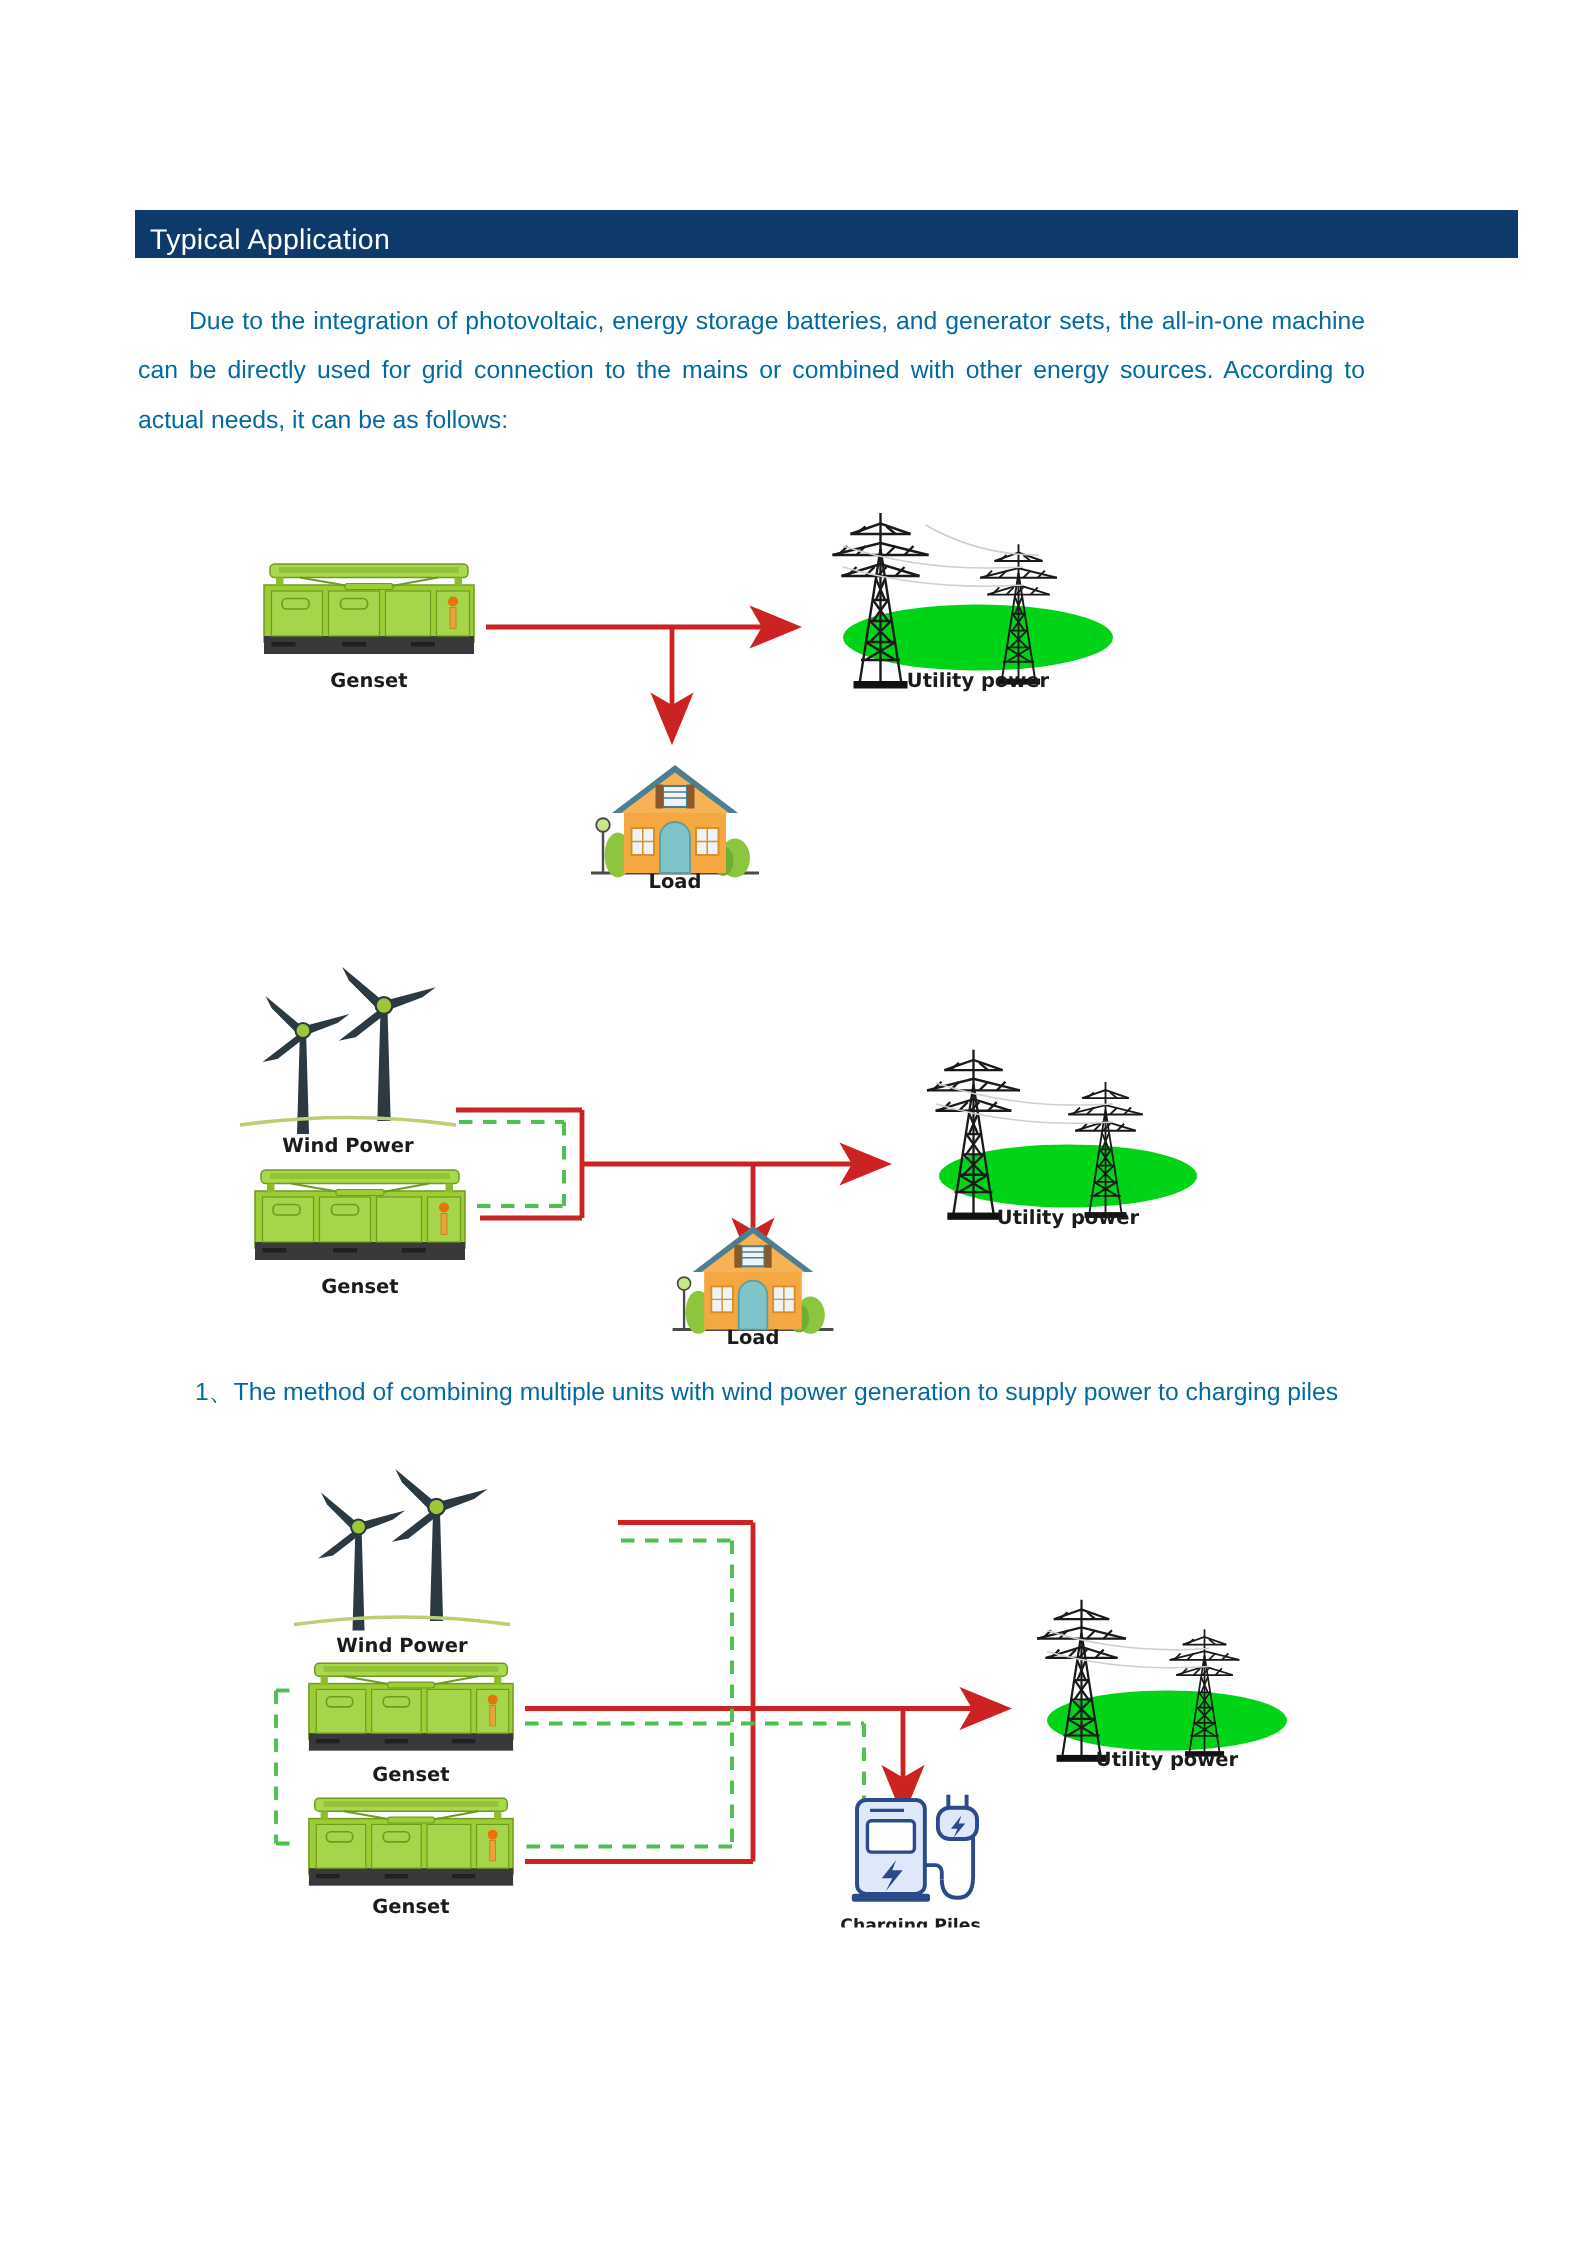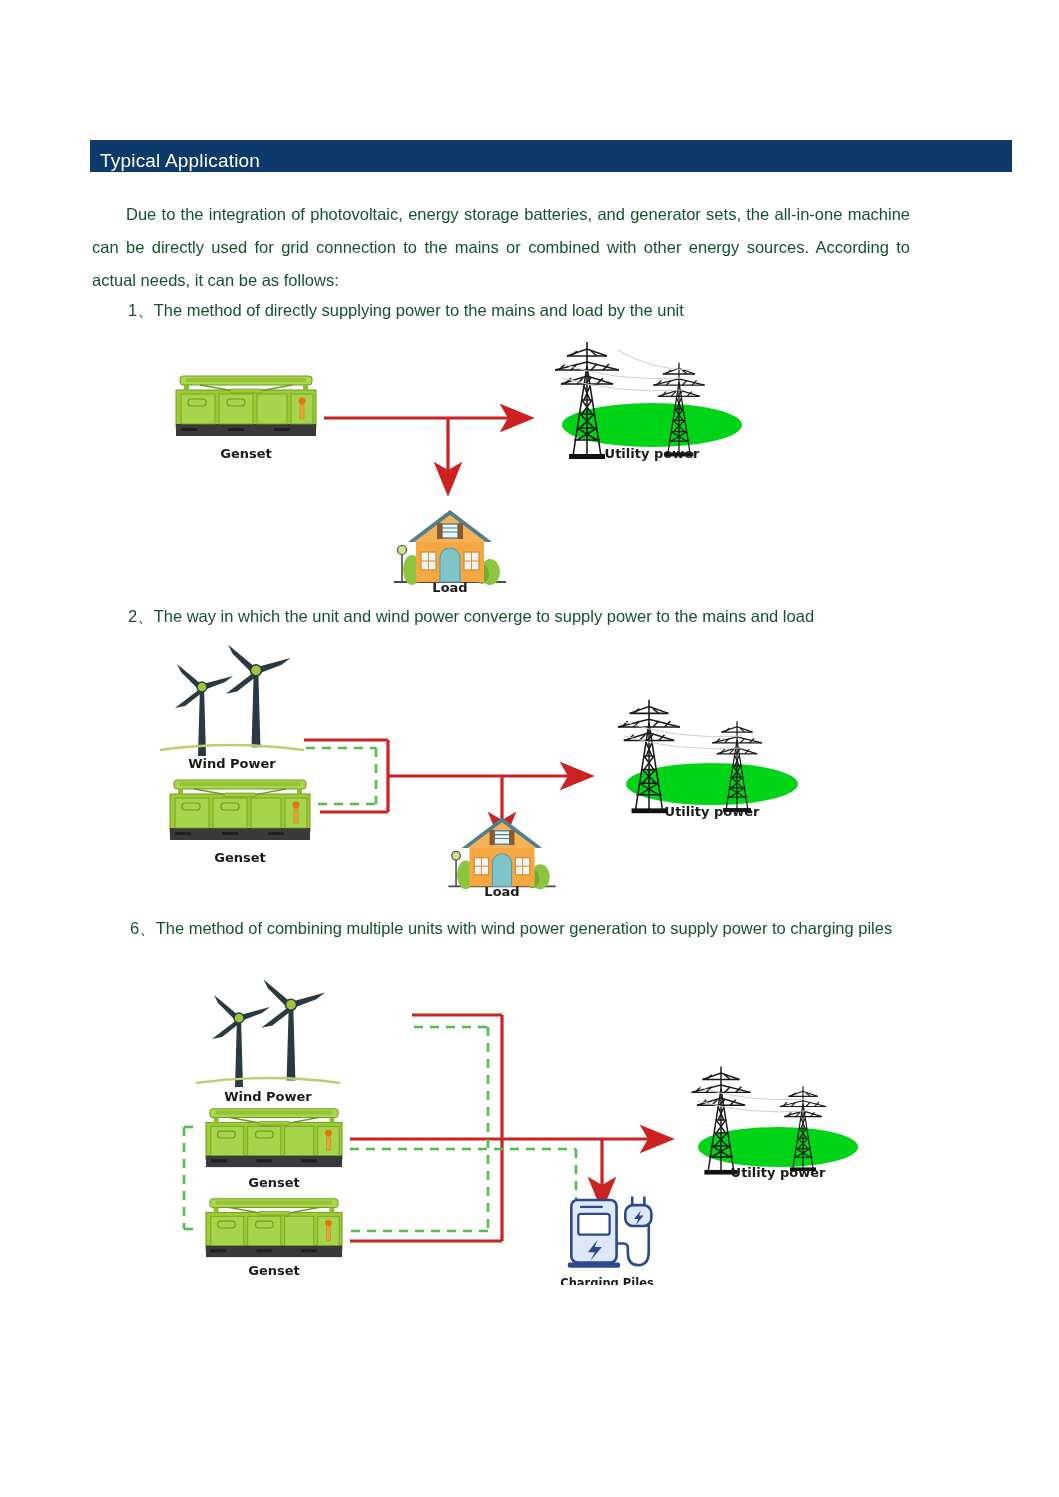--- a/index.html
+++ b/index.html
@@ -43,21 +43,21 @@
 
   
   .para {
     position: absolute;
     left: 92px;
     width: 818px;
     font-size: 16.5px;
     line-height: 33px;
     text-align: justify;
     text-align-last: left;
-    color: #14532d;
+    color: #0369a1;
   }
   .para.indent { text-indent: 34px; }
   #para-intro { top: 198px; }
   #item-1 { top: 294px; left: 128px; width: 780px; }
   #item-2 { top: 600px; left: 128px; width: 790px; }
   #item-3 { top: 912px; left: 92px; width: 818px; text-indent: 38px; }
 
   
   .figure { position: absolute; text-align: right; }
   #fig1 { left: 92px; top: 330px; width: 860px; height: 270px; }
@@ -77,23 +77,21 @@
 </head>
 <body>
 
 <div class="page">
 
   <div class="section-bar">
     <span class="bar-title">Typical Application</span>
   </div>
 
   <div class="para indent" id="para-intro">Due to the integration of photovoltaic, energy storage batteries, and generator sets, the all-in-one machine can be directly used for grid connection to the mains or combined with other energy sources. According to actual needs, it can be as follows:</div>
-  <div class="para" id="item-1">1、The method of directly supplying power to the mains and load by the unit</div>
-  <div class="para" id="item-2">2、The way in which the unit and wind power converge to supply power to the mains and load</div>
-  <div class="para" id="item-3">6、The method of combining multiple units with wind power generation to supply power to charging piles</div>
+  <div class="para" id="item-3">1、The method of combining multiple units with wind power generation to supply power to charging piles</div>
 
   <div class="figure" id="fig1">
     <svg viewBox="0 0 860 270" xmlns="http://www.w3.org/2000/svg">
       <defs>
         <marker id="ah" markerWidth="11" markerHeight="9" refX="9.5" refY="4.5" orient="auto">
           <path d="M0,0 L11,4.5 L0,9 L2.6,4.5 Z" fill="#cc2222"></path>
         </marker>
 
         <symbol id="genset" viewBox="0 0 152 72">
           <rect x="6" y="22" width="140" height="38" fill="#9ccd34" stroke="#6f9a20" stroke-width="1"></rect>

